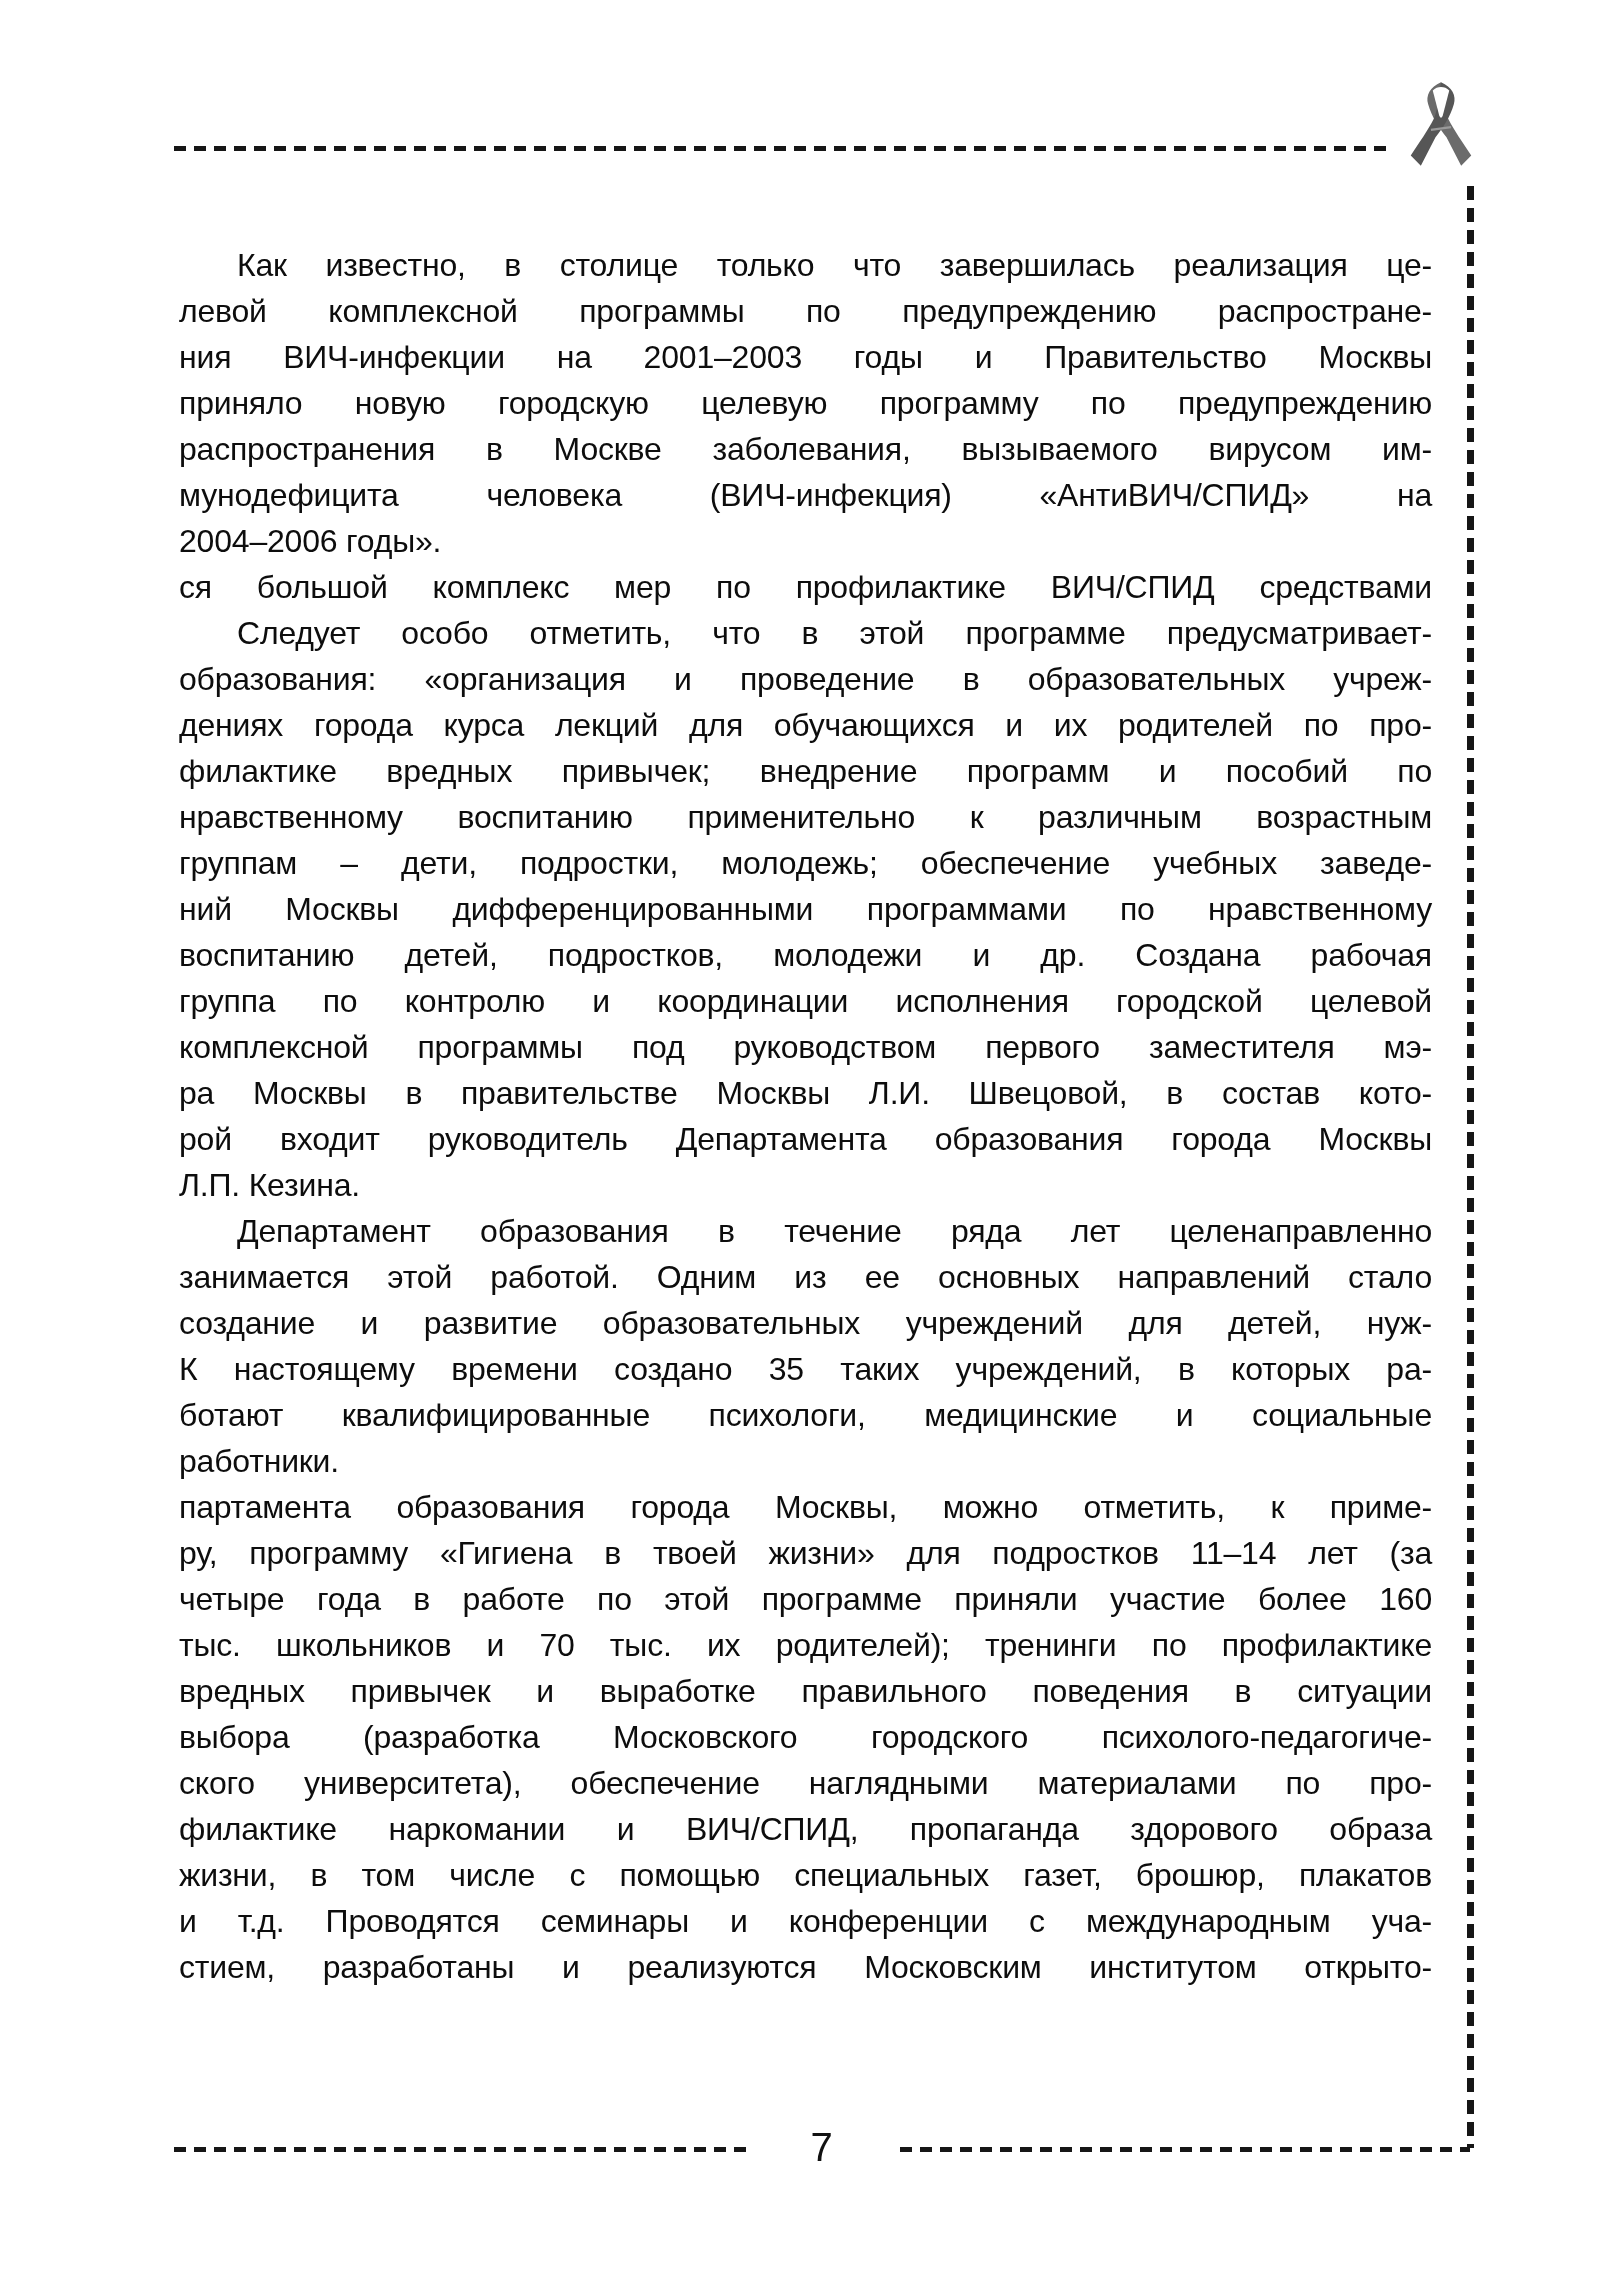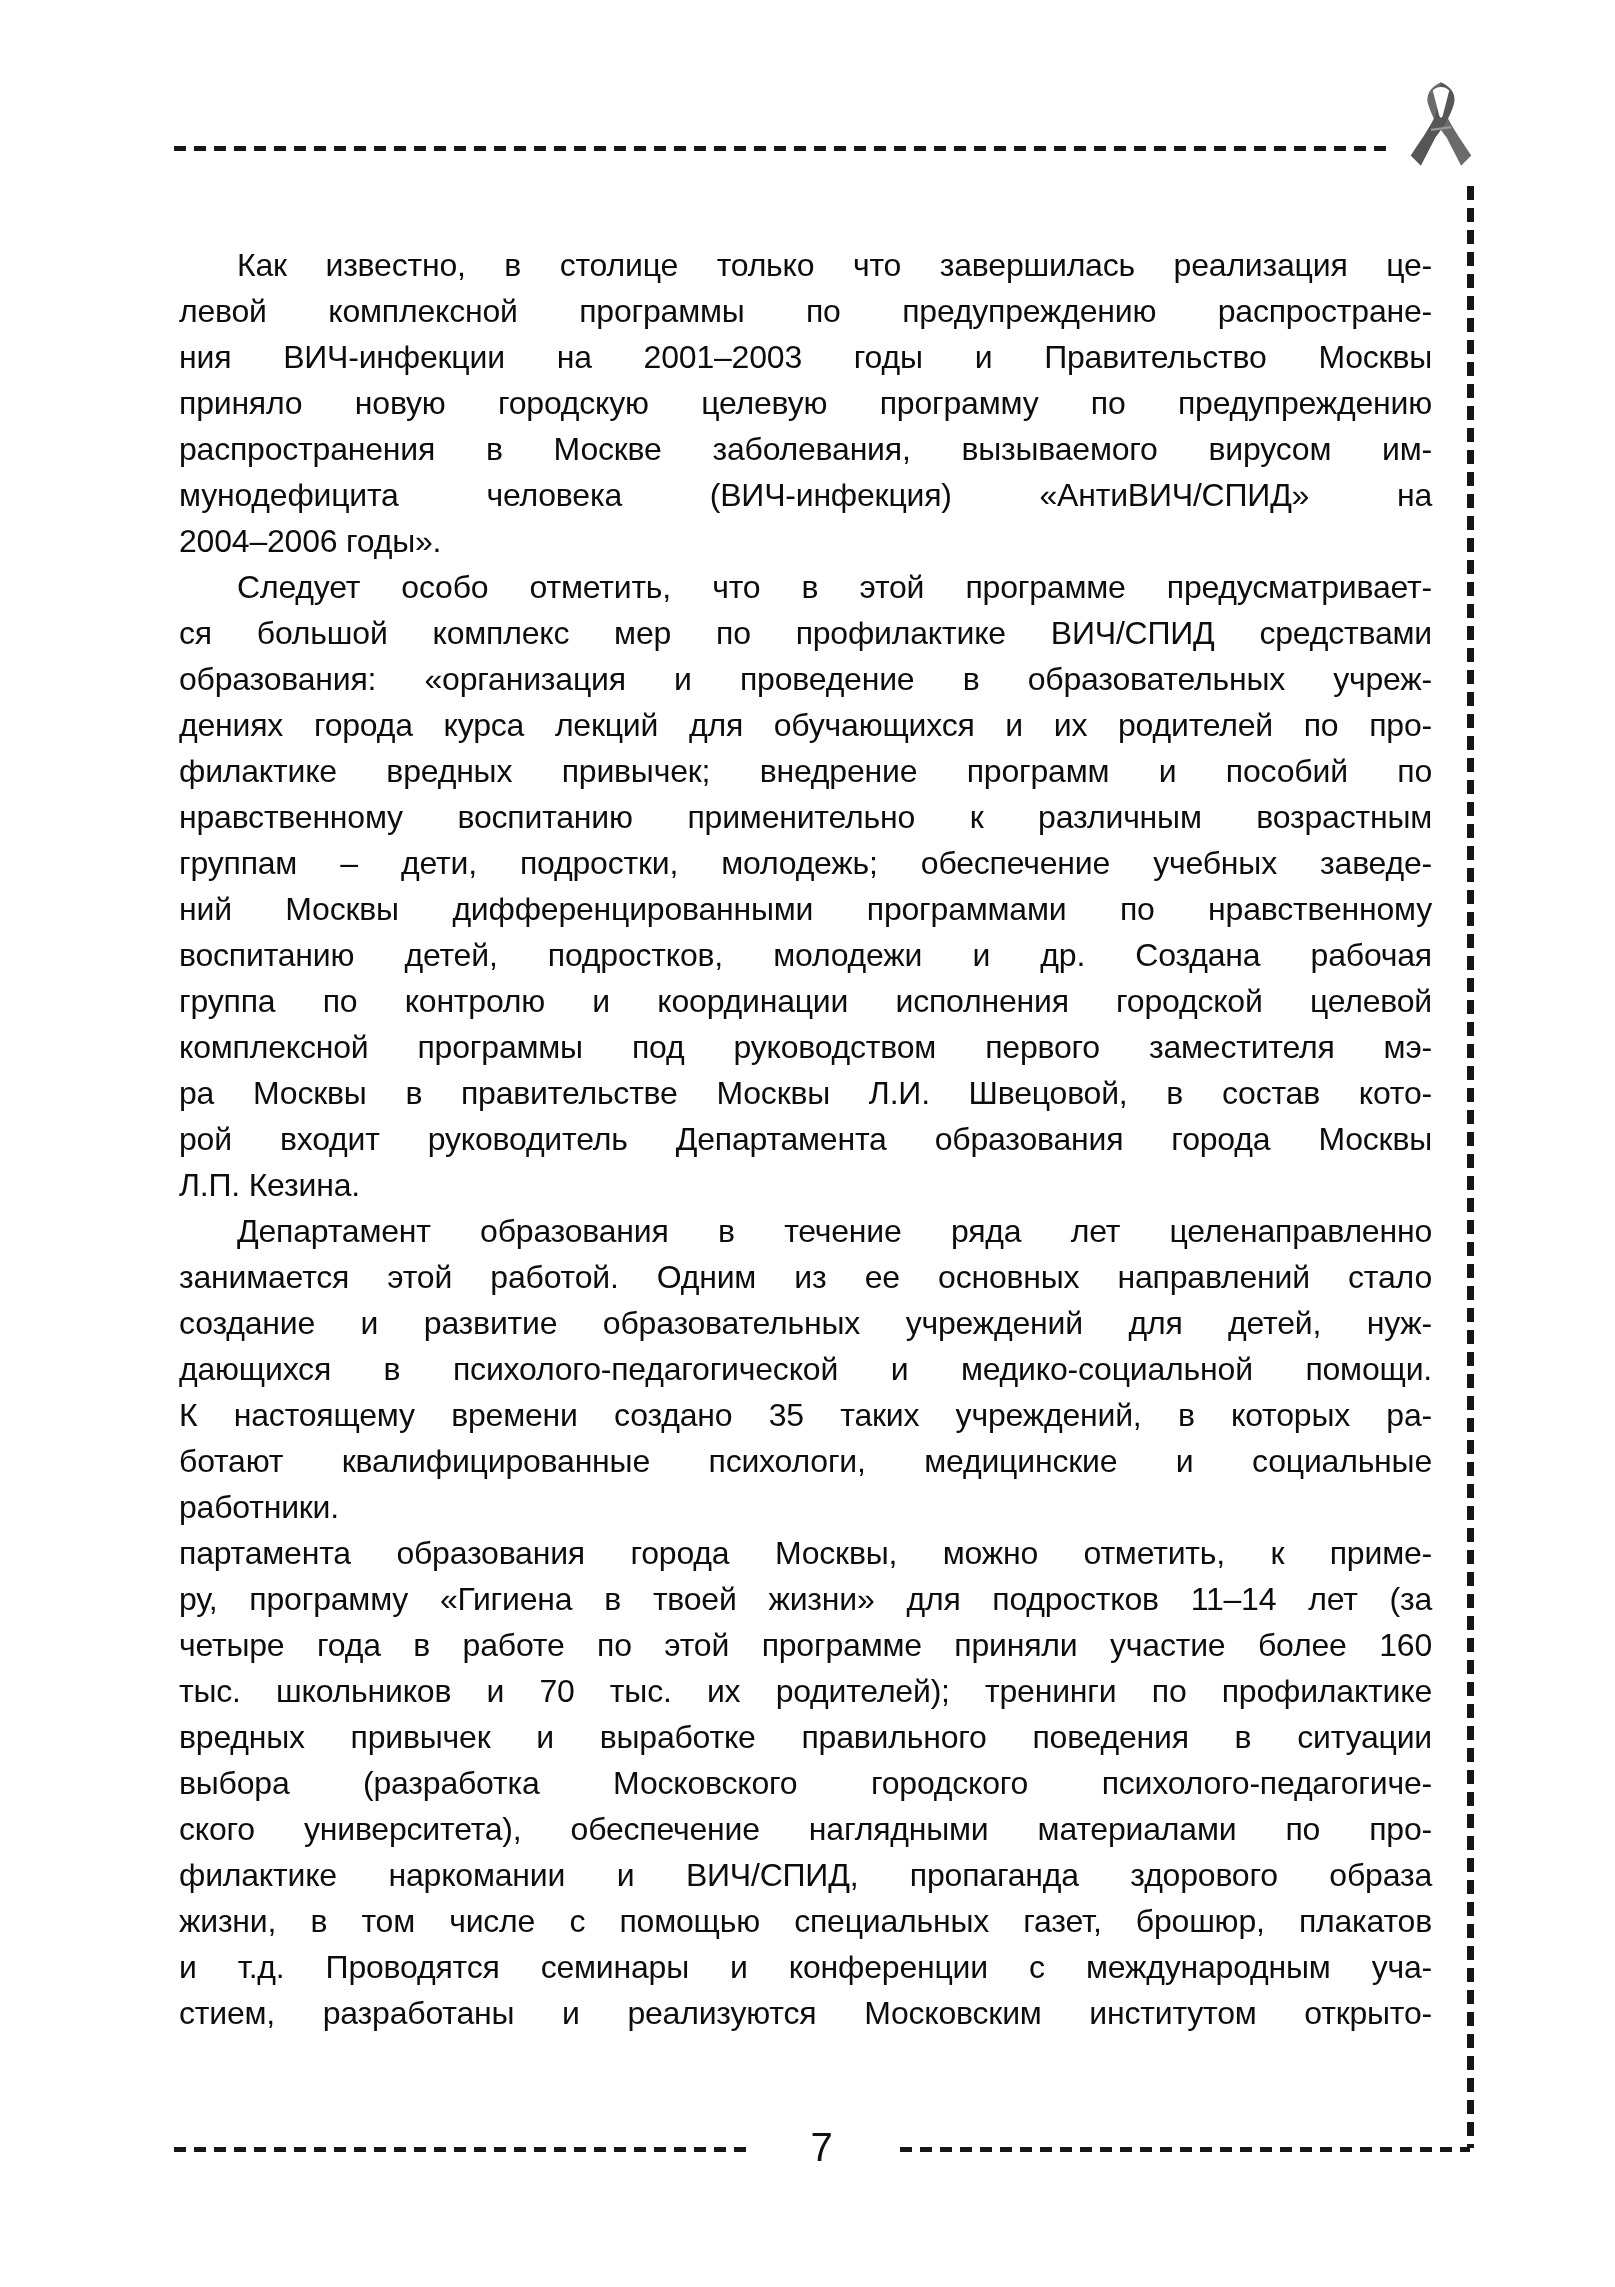--- a/index.html
+++ b/index.html
@@ -83,38 +83,37 @@
   <div class="rule-v"></div>
 
   <div class="text-block" id="text-block">
       <div class="line first">Как известно, в столице только что завершилась реализация це-</div>
       <div class="line">левой комплексной программы по предупреждению распростране-</div>
       <div class="line">ния ВИЧ-инфекции на 2001–2003 годы и Правительство Москвы</div>
       <div class="line">приняло новую городскую целевую программу по предупреждению</div>
       <div class="line">распространения в Москве заболевания, вызываемого вирусом им-</div>
       <div class="line">мунодефицита человека (ВИЧ-инфекция) «АнтиВИЧ/СПИД» на</div>
       <div class="line last">2004–2006 годы».</div>
+      <div class="line">ся большой комплекс мер по профилактике ВИЧ/СПИД средствами</div>
       <div class="line first">Следует особо отметить, что в этой программе предусматривает-</div>
-      <div class="line">ся большой комплекс мер по профилактике ВИЧ/СПИД средствами</div>
       <div class="line">образования: «организация и проведение в образовательных учреж-</div>
       <div class="line">дениях города курса лекций для обучающихся и их родителей по про-</div>
       <div class="line">филактике вредных привычек; внедрение программ и пособий по</div>
       <div class="line">нравственному воспитанию применительно к различным возрастным</div>
       <div class="line">группам – дети, подростки, молодежь; обеспечение учебных заведе-</div>
       <div class="line">ний Москвы дифференцированными программами по нравственному</div>
       <div class="line">воспитанию детей, подростков, молодежи и др. Создана рабочая</div>
       <div class="line">группа по контролю и координации исполнения городской целевой</div>
       <div class="line">комплексной программы под руководством первого заместителя мэ-</div>
       <div class="line">ра Москвы в правительстве Москвы Л.И. Швецовой, в состав кото-</div>
       <div class="line">рой входит руководитель Департамента образования города Москвы</div>
       <div class="line last">Л.П. Кезина.</div>
       <div class="line first">Департамент образования в течение ряда лет целенаправленно</div>
       <div class="line">занимается этой работой. Одним из ее основных направлений стало</div>
       <div class="line">создание и развитие образовательных учреждений для детей, нуж-</div>
-      <div class="line">дающихся в психолого-педагогической и медико-социальной помощи.</div>
       <div class="line">К настоящему времени создано 35 таких учреждений, в которых ра-</div>
       <div class="line">ботают квалифицированные психологи, медицинские и социальные</div>
       <div class="line last">работники.</div>
       <div class="line">партамента образования города Москвы, можно отметить, к приме-</div>
       <div class="line">ру, программу «Гигиена в твоей жизни» для подростков 11–14 лет (за</div>
       <div class="line">четыре года в работе по этой программе приняли участие более 160</div>
       <div class="line">тыс. школьников и 70 тыс. их родителей); тренинги по профилактике</div>
       <div class="line">вредных привычек и выработке правильного поведения в ситуации</div>
       <div class="line">выбора (разработка Московского городского психолого-педагогиче-</div>
       <div class="line">ского университета), обеспечение наглядными материалами по про-</div>

